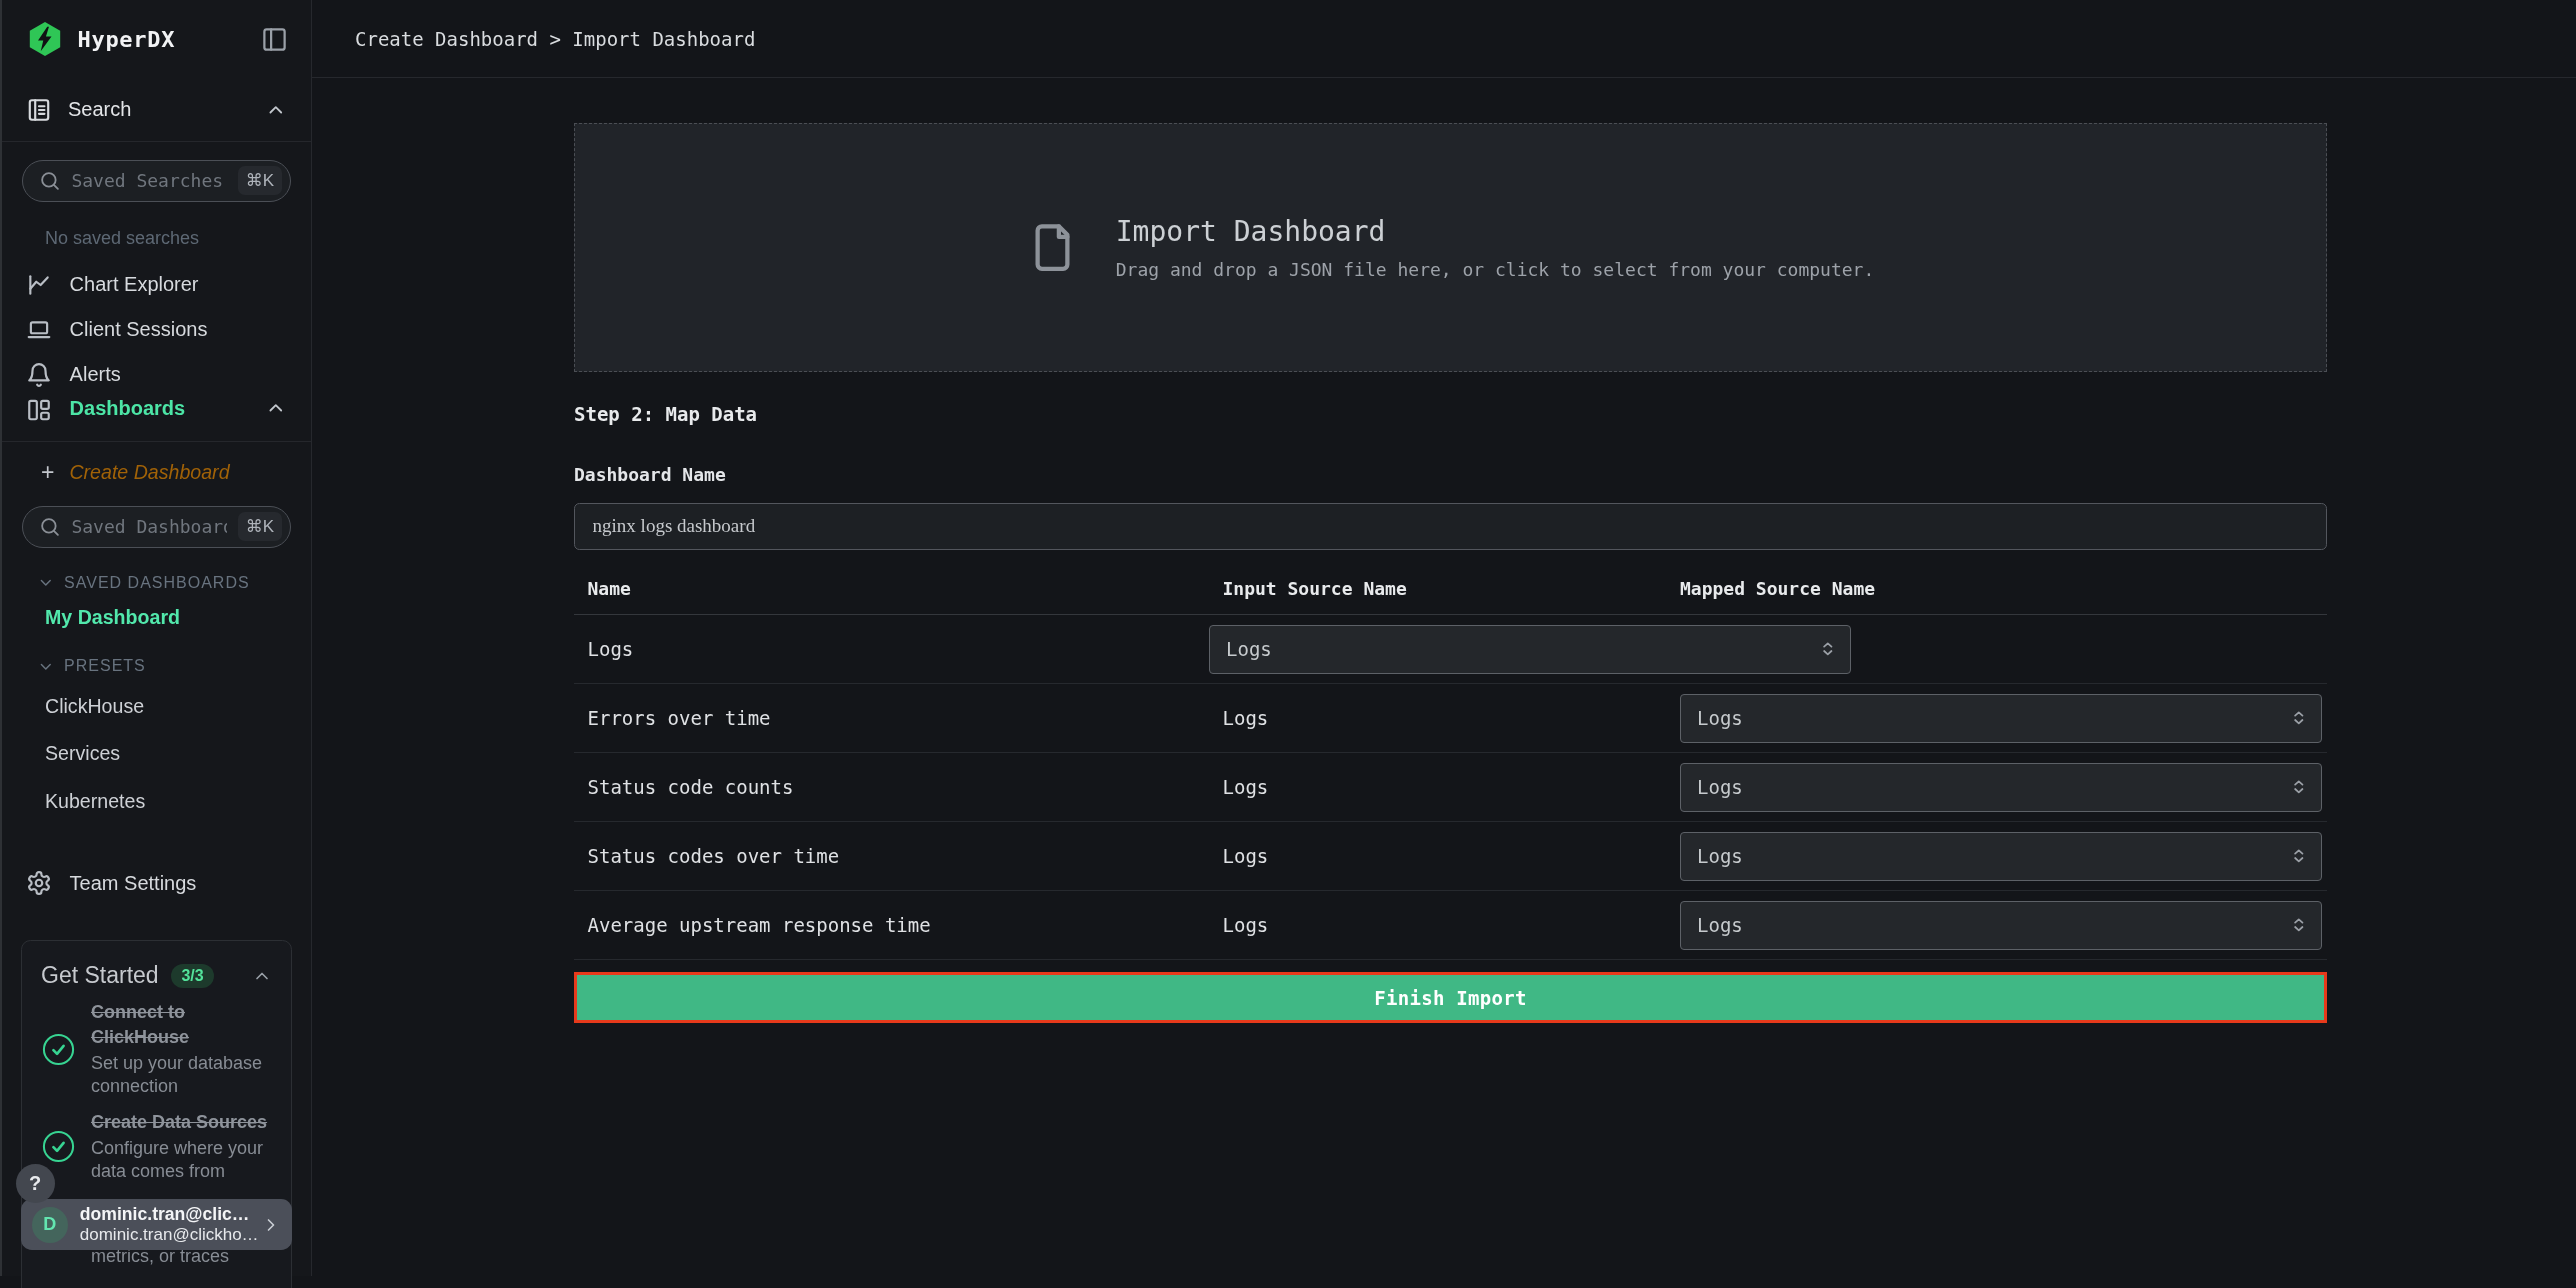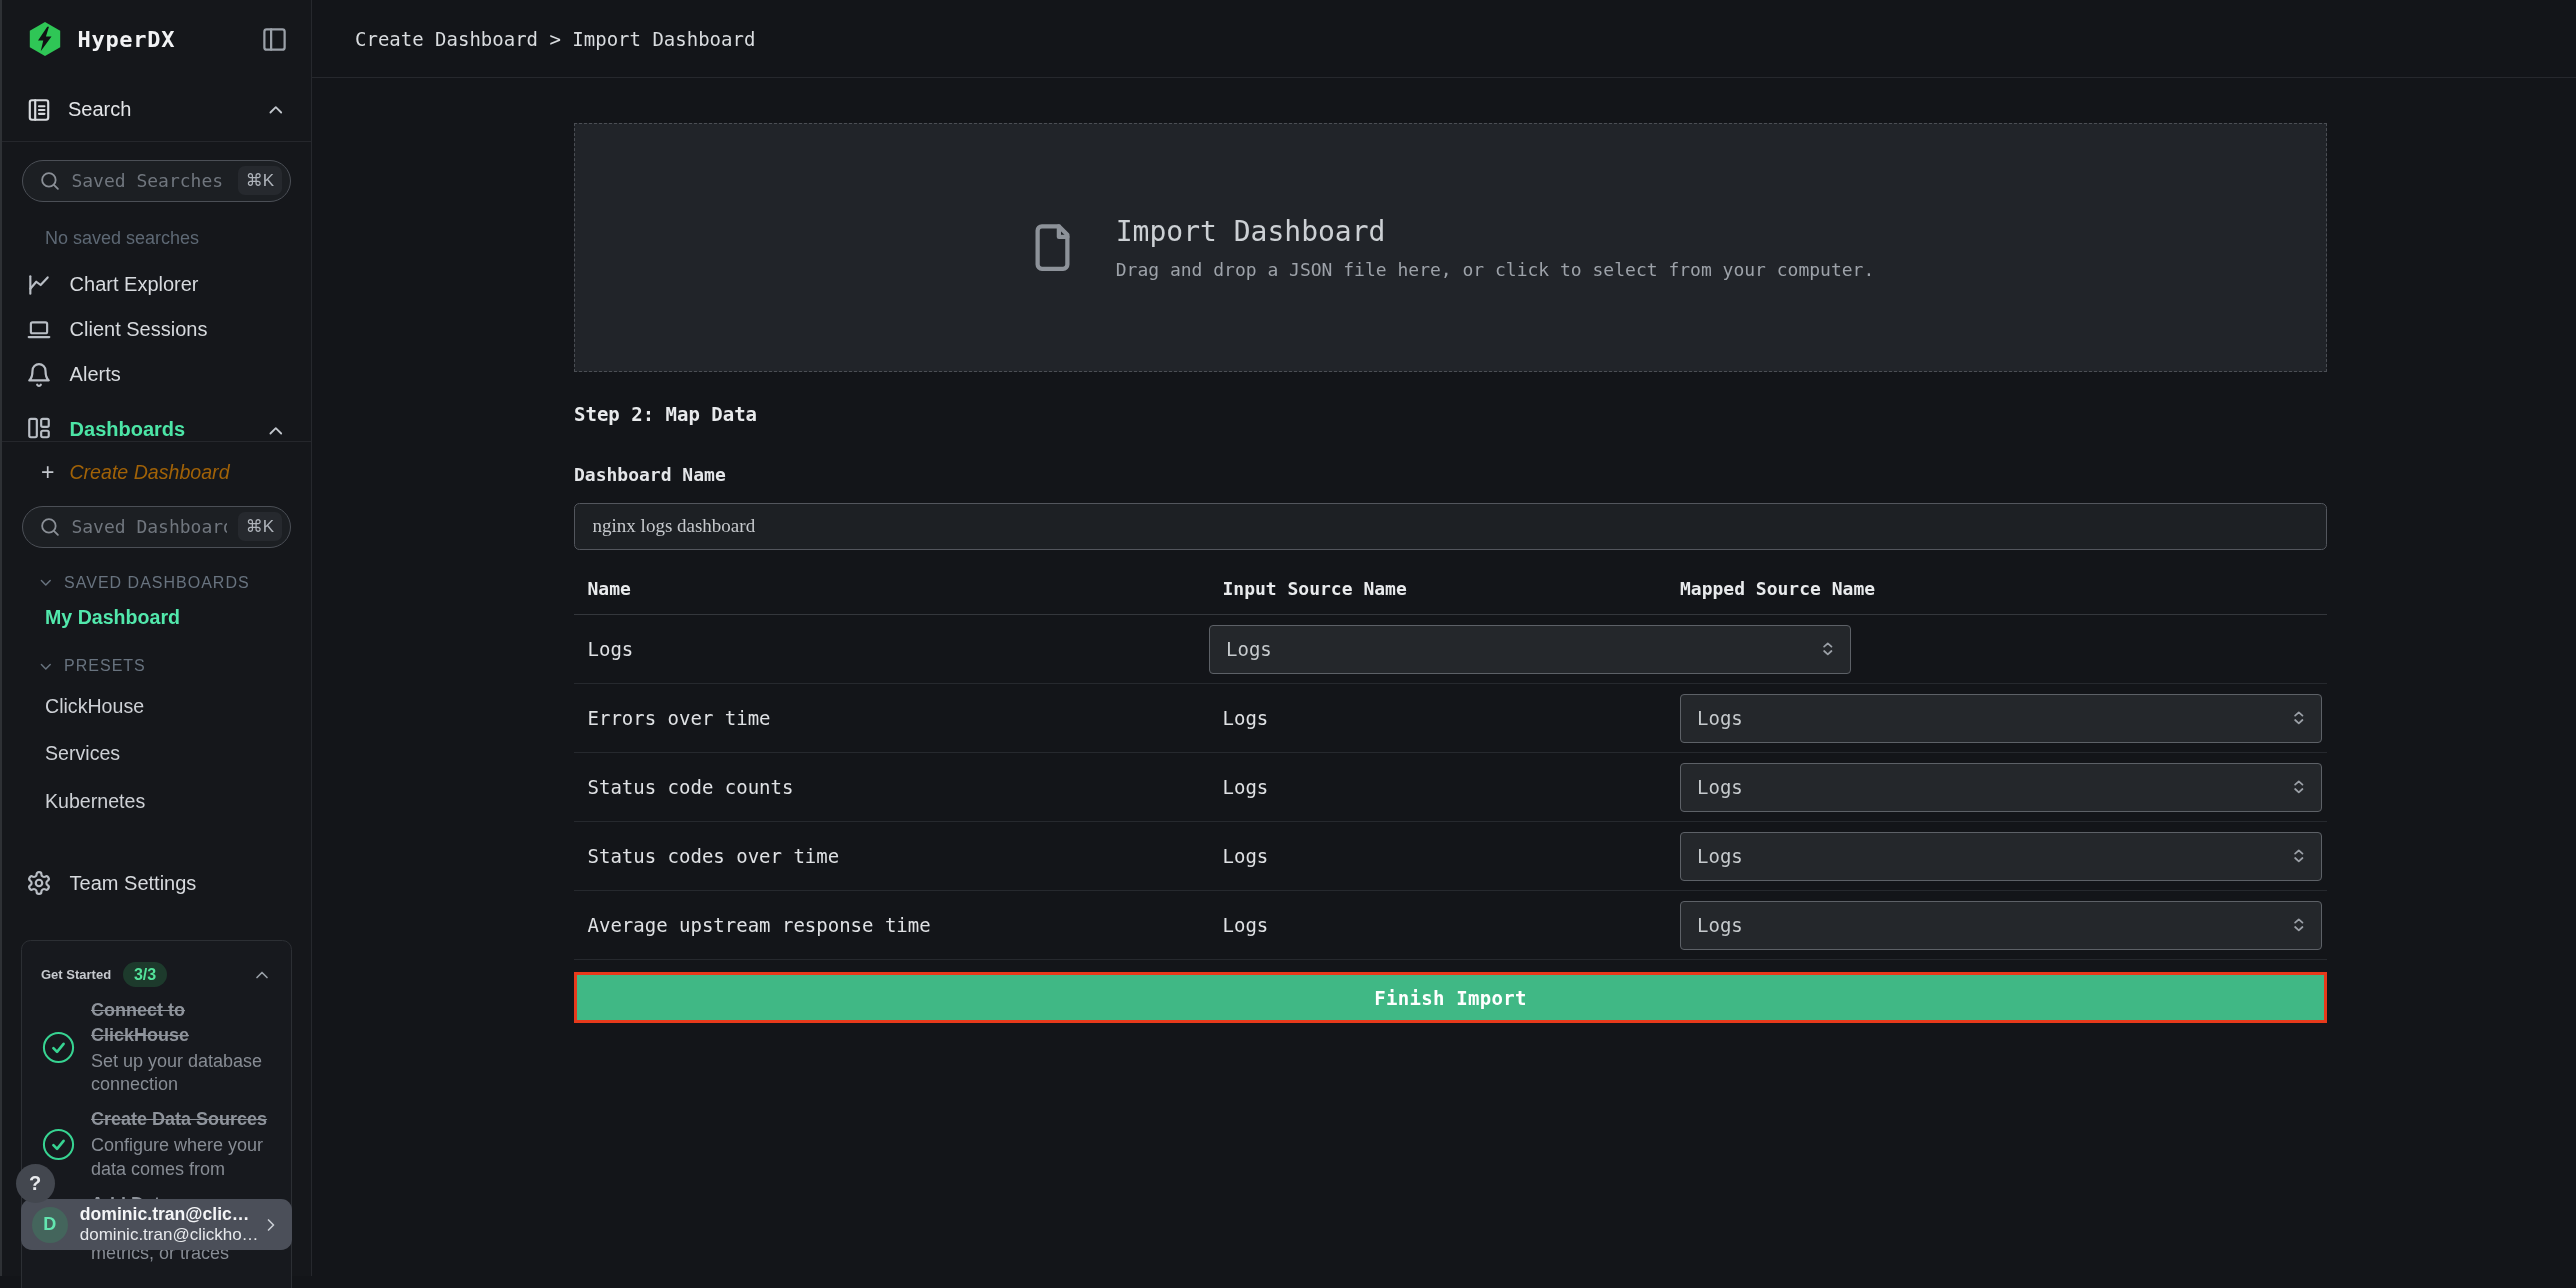--- a/index.html
+++ b/index.html
@@ -45,21 +45,21 @@
   .kbd-badge {
     background: #26292e; color: #aeb3ba; border-radius: 6.8px; padding: 4px 8px;
     font-size: 17px; flex: none;
   }
   .muted-note { margin: 26px 0 0 43px; font-size: 18px; color: #5d6874; }
 
   .nav-list { margin-top: 13.5px; }
   .nav-item { height: 45px; display: flex; align-items: center; gap: 17.6px; padding: 0 24px; font-size: 20px; color: #d7dade; cursor: pointer; }
   .nav-item svg { width: 26px; height: 26px; color: #b9bec5; }
 
-  .dash-header { height: 45px; border-bottom: 0.7px solid #25272c; display:flex; align-items:flex-end; gap:17.6px; padding:0 24px; cursor:pointer; }
+  .dash-header { height: 45px; border-bottom: 0.7px solid #25272c; display:flex; align-items:flex-start; gap:17.6px; padding:0 24px; cursor:pointer; }
   .dash-header svg.main-ic { width: 26px; height: 26px; color: #b9bec5; }
   .dash-header .label { font-size: 20px; font-weight: bold; color: #4ce5a6; }
   .dash-header .chev { margin-left: auto; color: #c2c7cd; width: 21.6px; height: 21.6px; }
 
   .create-dash { margin-top: 8px; height: 45px; display: flex; align-items: center; gap: 15px; padding: 0 24px 0 39px; cursor: pointer; }
   .create-dash .plus { font-size: 23px; color: #c2c6cc; line-height: 1; }
   .create-dash .label { font-size: 19.6px; color: #a16207; font-style: italic; }
   .search-pill.second { margin-top: 10.8px; }
 
   .tree-header { margin: 26px 0 0 35px; display: flex; align-items: center; gap: 9.5px; color: #68737f; cursor: pointer; }
@@ -71,21 +71,21 @@
   .preset-list { margin-top: 6.8px; }
 
   .team-settings { margin-top: 43px; height: 45px; display: flex; align-items: center; gap: 17.6px; padding: 0 24px; font-size: 20px; color: #d7dade; cursor: pointer; }
   .team-settings svg { width: 26px; height: 26px; color: #b9bec5; }
 
   .gs-card {
     margin: 34px 19px 0 19px; background: #17191e; border: 0.7px solid #2c2f34; border-radius: 9.5px;
     padding: 21.6px 19px; height: 395px; overflow: hidden;
   }
   .gs-head { display: flex; align-items: center; gap: 12px; }
-  .gs-title { font-size: 13px; font-weight: bold; color: #c6c9ce; text-align: right; }
+  .gs-title { font-size: 23px; font-weight: normal; color: #c6c9ce; text-align: right; }
   .gs-badge { background: #1d3a2c; color: #53e39b; font-size: 16px; font-weight: bold; padding: 3.4px 10.8px; border-radius: 675px; }
   .gs-head .chev { margin-left: auto; color: #9aa0a8; width: 20px; height: 20px; cursor: pointer; }
   .gs-item { display: flex; align-items: center; gap: 15px; margin-top: 11px; }
   .gs-check { width: 35px; height: 35px; color: #37d492; flex: none; }
   .gs-text { min-width: 0; }
   .gs-item-title { font-size: 18px; font-weight: 600; color: #8e939b; text-decoration: line-through; line-height: 1.35; }
   .gs-item-sub { font-size: 18px; color: #878c94; line-height: 1.3; margin-top: 2.7px; }
 
   .help-bubble {
     position: absolute; left: 13.5px; top: 1164px; width: 39px; height: 39px; border-radius: 50%;

